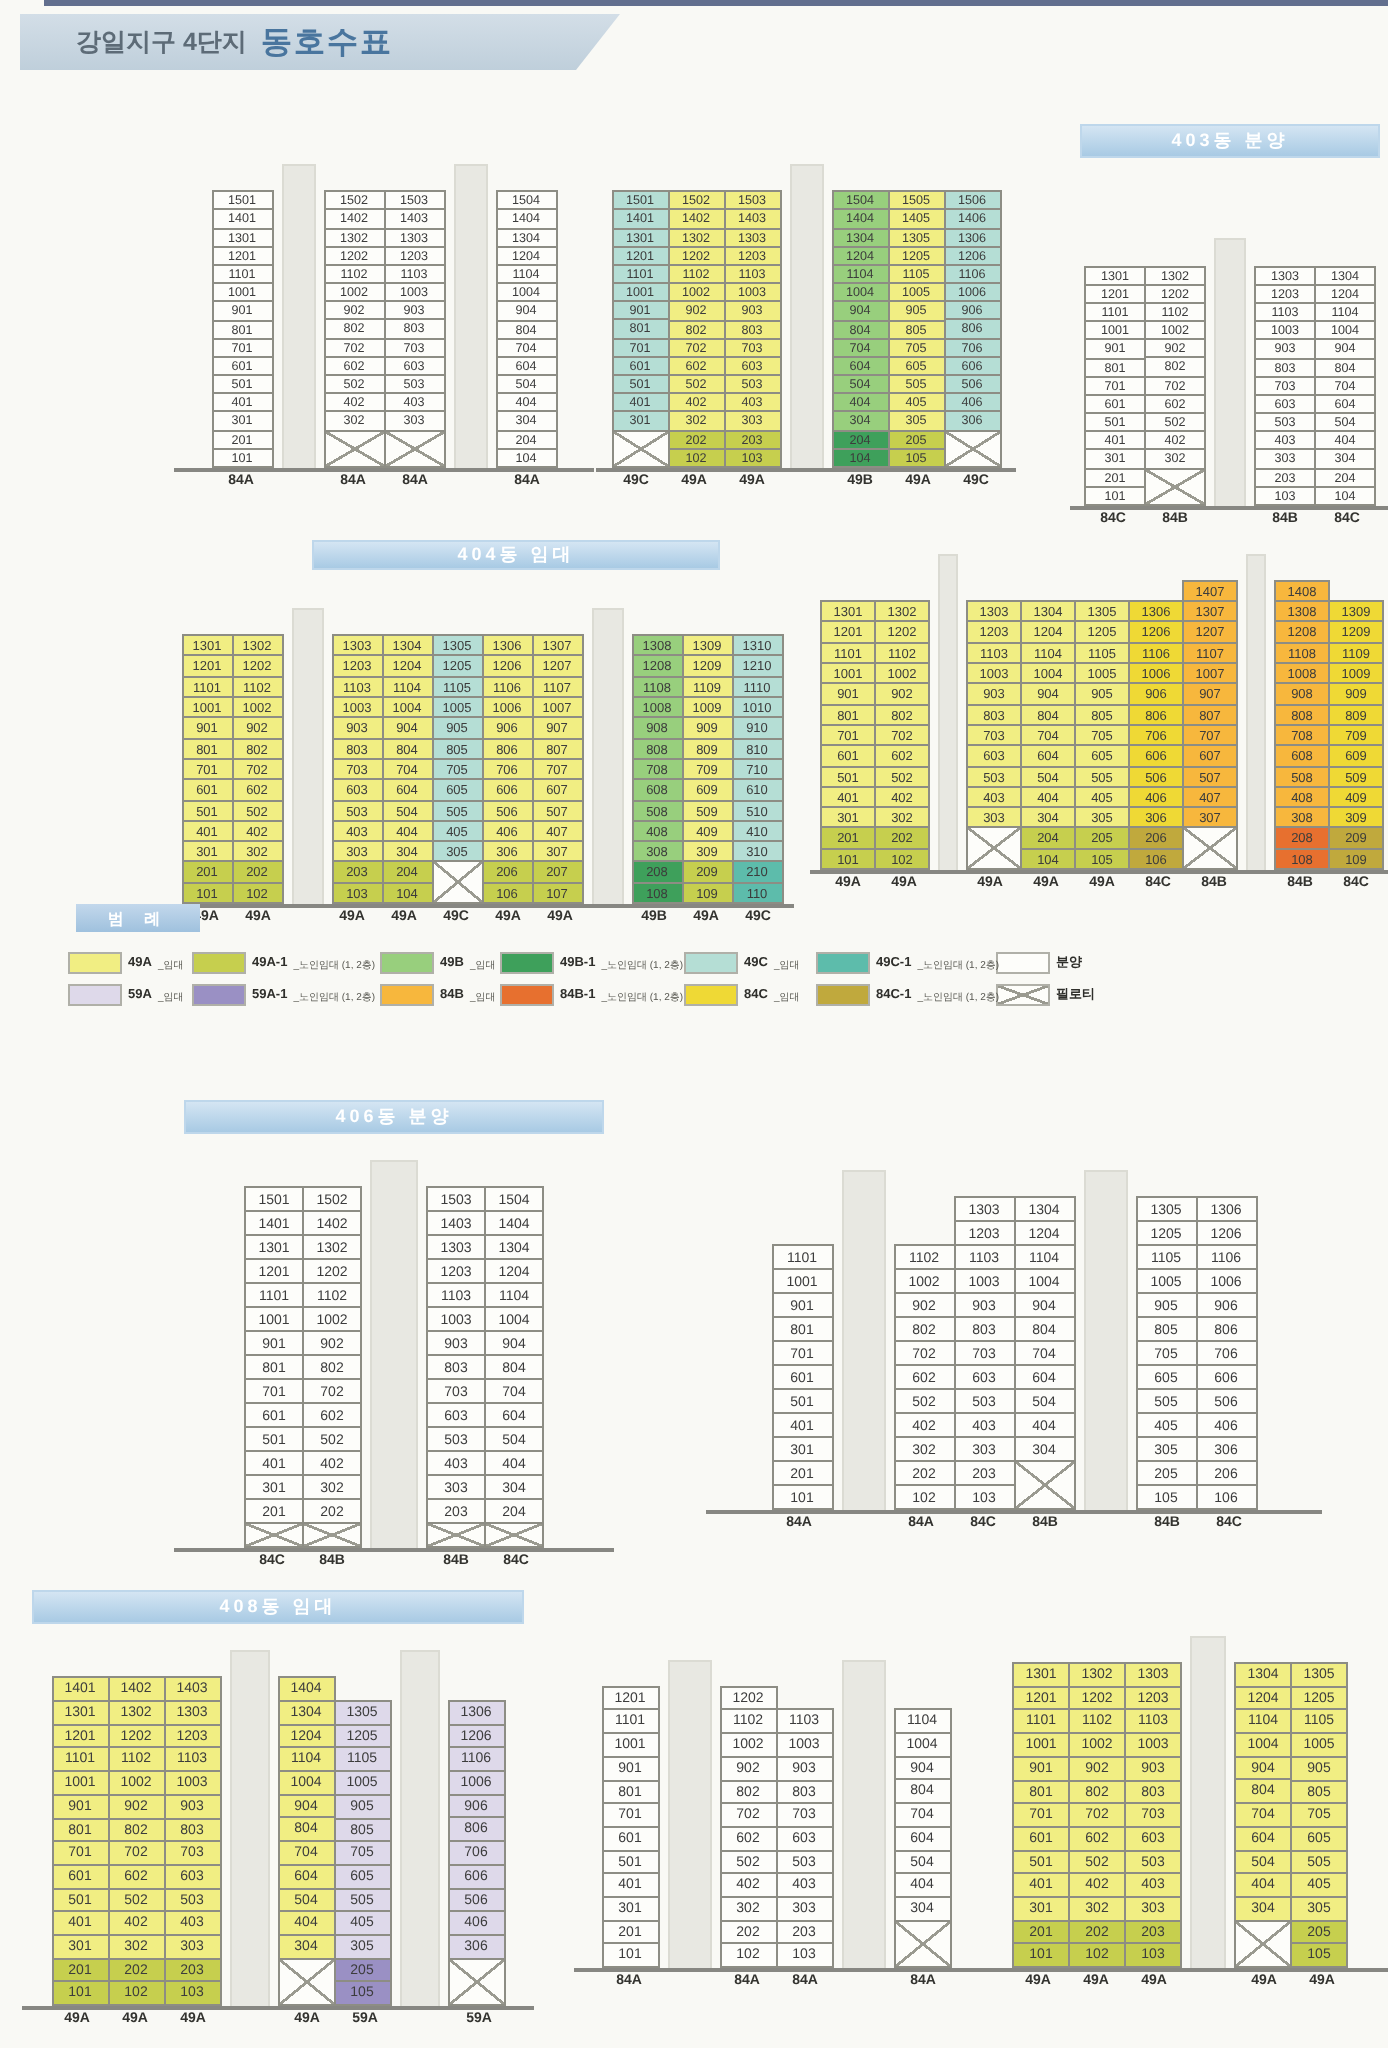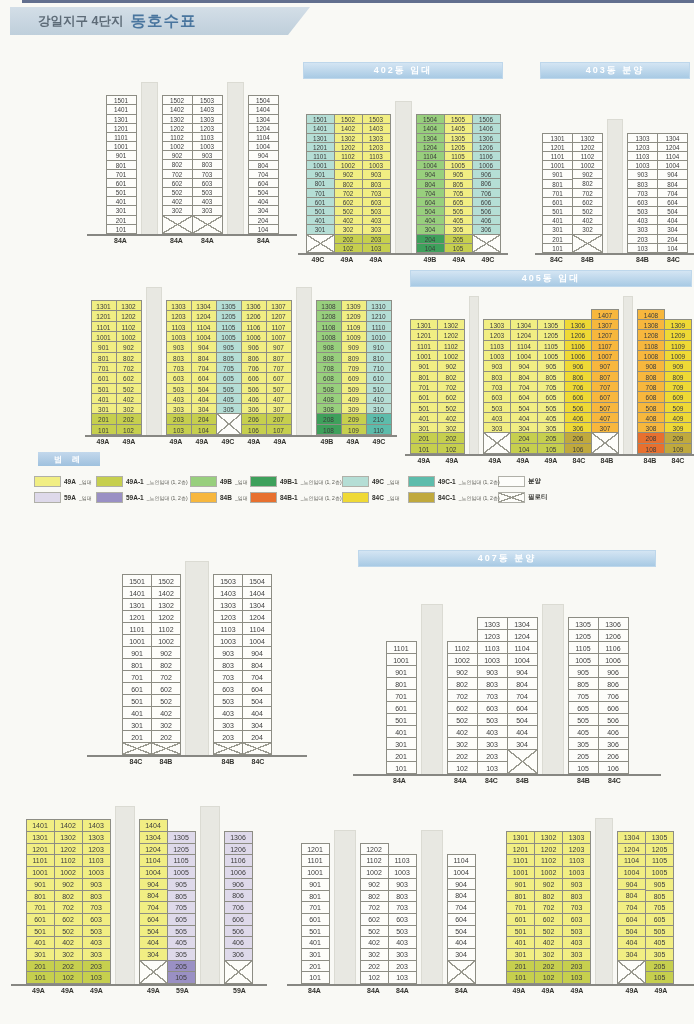--- a/index.html
+++ b/index.html
@@ -177,23 +177,20 @@
         <div class="collabel">84A</div>
       </div>
       <div class="shaft-spacer"></div>
       <div class="tower-labels">
         <div class="collabel">84A</div>
       </div>
     </div>
 </section>
 
 <section class="bldg" id="b402">
-  <div class="bhead">
-      <span>402동 임대</span>
-    </div>
   <div class="towers-row">
       <div class="tower">
         <div class="tcol">
           <div class="cell" style="background: rgb(181, 222, 213);">1501</div>
           <div class="cell" style="background: rgb(181, 222, 213);">1401</div>
           <div class="cell" style="background: rgb(181, 222, 213);">1301</div>
           <div class="cell" style="background: rgb(181, 222, 213);">1201</div>
           <div class="cell" style="background: rgb(181, 222, 213);">1101</div>
           <div class="cell" style="background: rgb(181, 222, 213);">1001</div>
           <div class="cell" style="background: rgb(181, 222, 213);">901</div>
@@ -388,20 +385,23 @@
       </div>
       <div class="shaft-spacer"></div>
       <div class="tower-labels">
         <div class="collabel">84B</div>
         <div class="collabel">84C</div>
       </div>
     </div>
 </section>
 
 <section class="bldg" id="b404">
+  <div class="bhead">
+      <span>404동 임대</span>
+    </div>
   <div class="towers-row">
       <div class="tower">
         <div class="tcol">
           <div class="cell" style="background: rgb(241, 238, 131);">1301</div>
           <div class="cell" style="background: rgb(241, 238, 131);">1201</div>
           <div class="cell" style="background: rgb(241, 238, 131);">1101</div>
           <div class="cell" style="background: rgb(241, 238, 131);">1001</div>
           <div class="cell" style="background: rgb(241, 238, 131);">901</div>
           <div class="cell" style="background: rgb(241, 238, 131);">801</div>
           <div class="cell" style="background: rgb(241, 238, 131);">701</div>
@@ -571,23 +571,20 @@
       <div class="shaft-spacer"></div>
       <div class="tower-labels">
         <div class="collabel">49B</div>
         <div class="collabel">49A</div>
         <div class="collabel">49C</div>
       </div>
     </div>
 </section>
 
 <section class="bldg" id="b405">
-  <div class="bhead">
-      <span>405동 임대</span>
-    </div>
   <div class="towers-row">
       <div class="tower">
         <div class="tcol">
           <div class="cell" style="background: rgb(241, 238, 131);">1301</div>
           <div class="cell" style="background: rgb(241, 238, 131);">1201</div>
           <div class="cell" style="background: rgb(241, 238, 131);">1101</div>
           <div class="cell" style="background: rgb(241, 238, 131);">1001</div>
           <div class="cell" style="background: rgb(241, 238, 131);">901</div>
           <div class="cell" style="background: rgb(241, 238, 131);">801</div>
           <div class="cell" style="background: rgb(241, 238, 131);">701</div>
@@ -820,20 +817,23 @@
         </div>
         <div class="legend-item">
           <div class="sw xbg"></div>
           <div class="legend-name">필로티</div>
         </div>
       </div>
     </div>
 </div>
 
 <section class="bldg" id="b406">
+  <div class="bhead">
+      <span>406동 분양</span>
+    </div>
   <div class="towers-row">
       <div class="tower">
         <div class="tcol">
           <div class="cell" style="background: rgb(253, 253, 250);">1501</div>
           <div class="cell" style="background: rgb(253, 253, 250);">1401</div>
           <div class="cell" style="background: rgb(253, 253, 250);">1301</div>
           <div class="cell" style="background: rgb(253, 253, 250);">1201</div>
           <div class="cell" style="background: rgb(253, 253, 250);">1101</div>
           <div class="cell" style="background: rgb(253, 253, 250);">1001</div>
           <div class="cell" style="background: rgb(253, 253, 250);">901</div>
@@ -910,23 +910,20 @@
       </div>
       <div class="shaft-spacer"></div>
       <div class="tower-labels">
         <div class="collabel">84B</div>
         <div class="collabel">84C</div>
       </div>
     </div>
 </section>
 
 <section class="bldg" id="b407">
-  <div class="bhead">
-      <span>407동 분양</span>
-    </div>
   <div class="towers-row">
       <div class="tower">
         <div class="tcol">
           <div class="cell" style="background: rgb(253, 253, 250);">1101</div>
           <div class="cell" style="background: rgb(253, 253, 250);">1001</div>
           <div class="cell" style="background: rgb(253, 253, 250);">901</div>
           <div class="cell" style="background: rgb(253, 253, 250);">801</div>
           <div class="cell" style="background: rgb(253, 253, 250);">701</div>
           <div class="cell" style="background: rgb(253, 253, 250);">601</div>
           <div class="cell" style="background: rgb(253, 253, 250);">501</div>
@@ -1028,20 +1025,23 @@
       </div>
       <div class="shaft-spacer"></div>
       <div class="tower-labels">
         <div class="collabel">84B</div>
         <div class="collabel">84C</div>
       </div>
     </div>
 </section>
 
 <section class="bldg" id="b408">
+  <div class="bhead">
+      <span>408동 임대</span>
+    </div>
   <div class="towers-row">
       <div class="tower">
         <div class="tcol">
           <div class="cell" style="background: rgb(241, 238, 131);">1401</div>
           <div class="cell" style="background: rgb(241, 238, 131);">1301</div>
           <div class="cell" style="background: rgb(241, 238, 131);">1201</div>
           <div class="cell" style="background: rgb(241, 238, 131);">1101</div>
           <div class="cell" style="background: rgb(241, 238, 131);">1001</div>
           <div class="cell" style="background: rgb(241, 238, 131);">901</div>
           <div class="cell" style="background: rgb(241, 238, 131);">801</div>

